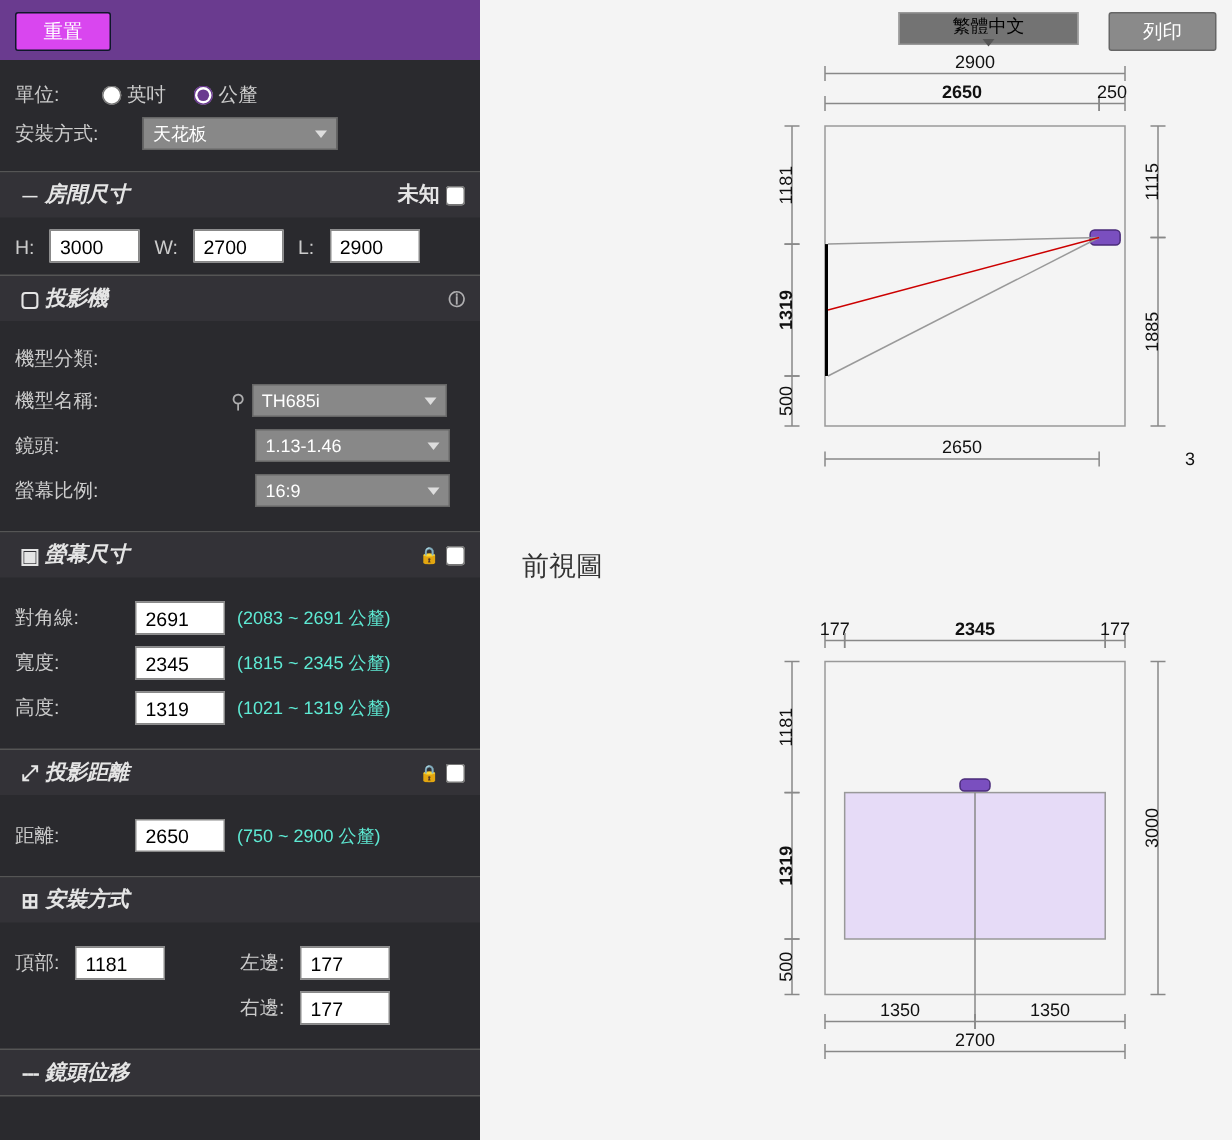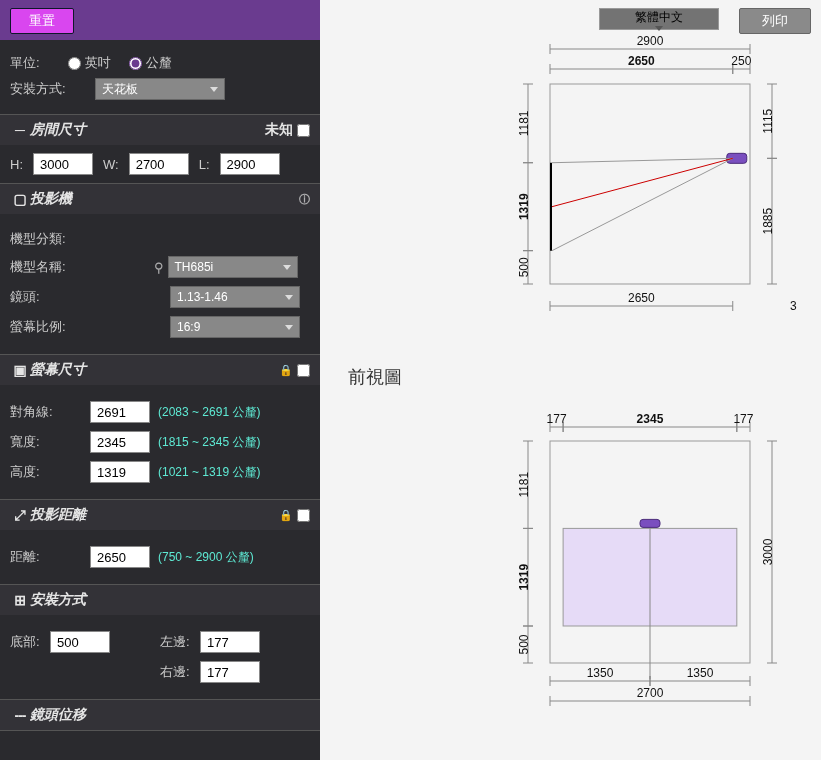--- a/index.html
+++ b/index.html
@@ -184,22 +184,22 @@
 
 
   <div class="section">
     <div class="sec-head">
       <span class="ico">⊞</span>
       <span class="lbl">安裝方式</span>
     </div>
     <div class="sec-body twocol">
       <div class="col">
         <div class="formrow">
-            <span class="flbl">底部:</span>
-            <input class="numin" value="500" style="">
+            <span class="flbl">頂部:</span>
+            <input class="numin" value="1181" style="">
           </div>
       </div>
       <div class="col">
         <div class="formrow">
             <span class="flbl">左邊:</span>
             <input class="numin" value="177" style="">
           </div>
         <div class="formrow">
             <span class="flbl">右邊:</span>
             <input class="numin" value="177" style="">

